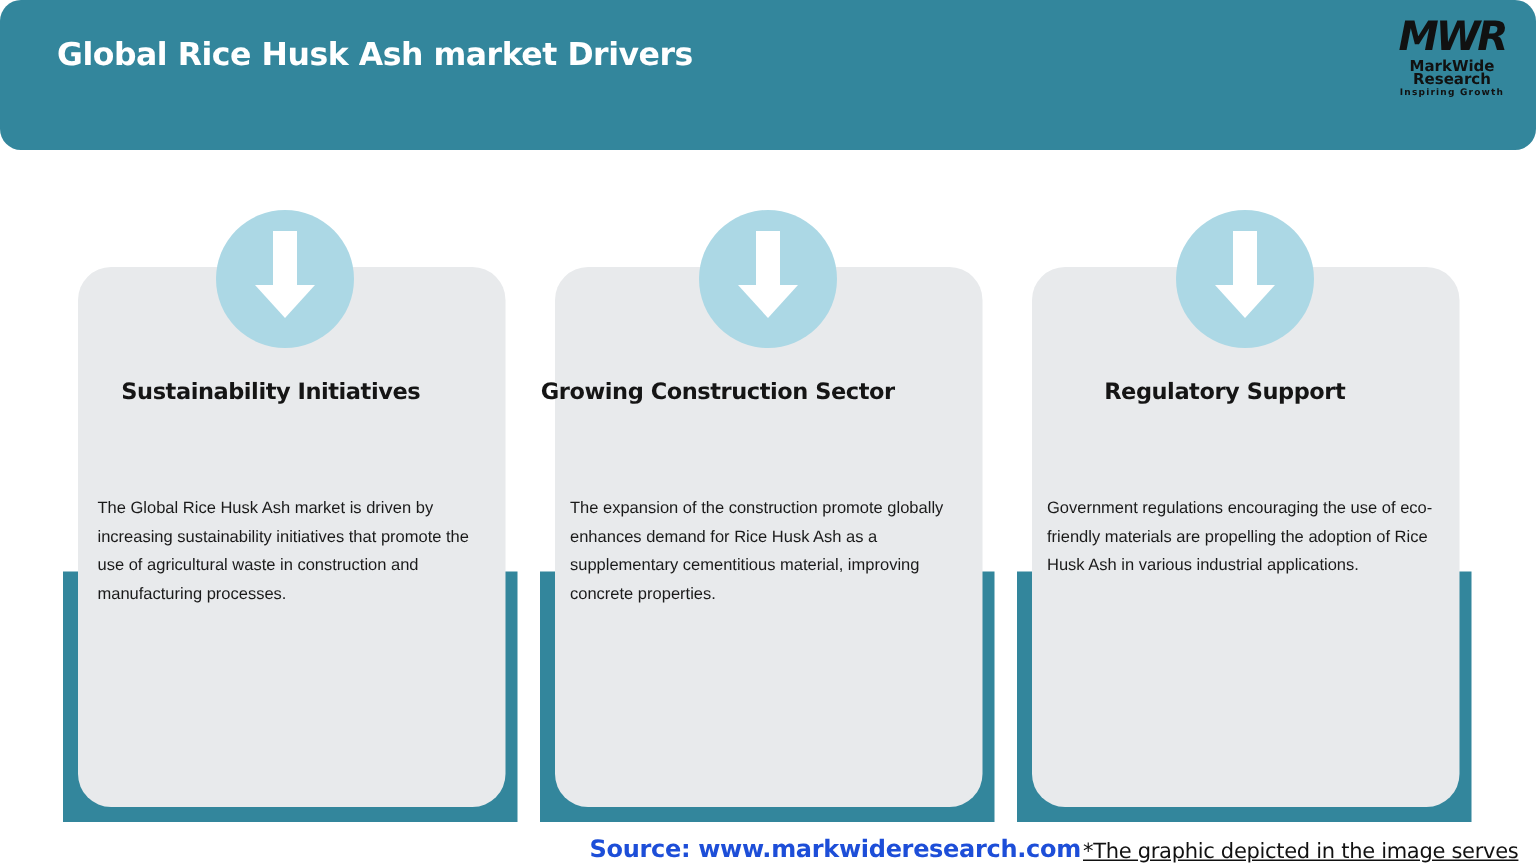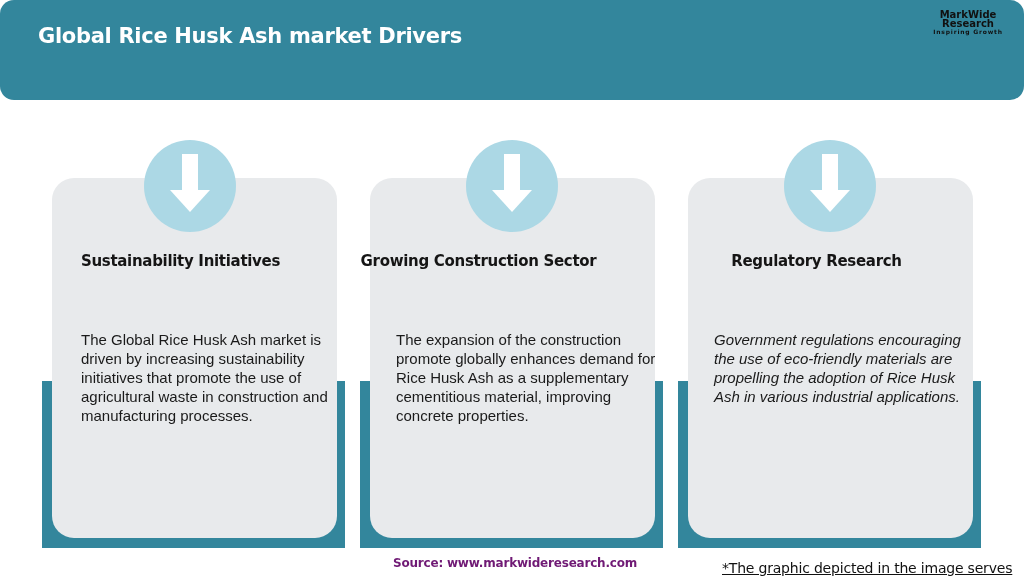--- a/index.html
+++ b/index.html
@@ -43,39 +43,40 @@
       border-radius: 50%; background: #acd8e5;
     }
     .icon-circle svg { position: absolute; left: 0; top: 0; }
     .card-title {
       position: absolute; top: 252px; width: 257px; text-align: center;
       font-family: "DejaVu Sans", sans-serif; font-weight: bold; font-size: 15px; color: #151515;
       letter-spacing: -0.3px;
     }
     .card-text {
       position: absolute; top: 330px; width: 265px;
-      font-family: "Liberation Sans", sans-serif; font-size: 15px; line-height: 19px; color: #1a1a1a; margin-left: 16px;
+      font-family: "Liberation Sans", sans-serif; font-size: 11px; line-height: 19px; color: #1a1a1a;
     }
 
     .footer-source {
       position: absolute; left: 393px; top: 556px;
-      font-family: "DejaVu Sans", sans-serif; font-weight: bold; font-size: 12px; color: #701a75;
+      font-family: "DejaVu Sans", sans-serif; font-weight: bold; font-size: 16px; color: #1d4ed8;
       letter-spacing: -0.2px;
     }
     .footer-note {
       position: absolute; left: 722px; top: 560px;
       font-family: "DejaVu Sans", sans-serif; font-size: 14px; color: #111; letter-spacing: -0.2px; text-decoration: underline;
     }
   </style>
 </head>
 <body>
 
 <div class="header">
   <div class="header-title">Global Rice Husk Ash market Drivers</div>
   <div class="logo">
+    <div class="logo-mark">MWR</div>
     <div class="logo-name">MarkWide Research</div>
     <div class="logo-tag">Inspiring Growth</div>
   </div>
 </div>
 
 <div class="backdrop" style="left:42px;width:303px;"></div>
 <div class="card" style="left:52px;">
 </div>
 <div class="icon-circle" style="left:144px;">
   <svg width="92" height="92" viewBox="0 0 92 92">
@@ -98,17 +99,17 @@
 <div class="card-text" style="left:380px;">The expansion of the construction promote globally enhances demand for Rice Husk Ash as a supplementary cementitious material, improving concrete properties.</div>
 
 <div class="backdrop" style="left:678px;width:303px;"></div>
 <div class="card" style="left:688px;"></div>
 <div class="icon-circle" style="left:784px;">
   <svg width="92" height="92" viewBox="0 0 92 92">
     <rect x="38" y="14" width="16" height="40" fill="#ffffff"></rect>
     <polygon points="26,50 66,50 46,72" fill="#ffffff"></polygon>
   </svg>
 </div>
-<div class="card-title" style="left:688px;">Regulatory Research</div>
-<div class="card-text" style="left:698px;font-style:italic;">Government regulations encouraging the use of eco-friendly materials are propelling the adoption of Rice Husk Ash in various industrial applications.</div>
+<div class="card-title" style="left:688px;">Regulatory Support</div>
+<div class="card-text" style="left:698px;">Government regulations encouraging the use of eco-friendly materials are propelling the adoption of Rice Husk Ash in various industrial applications.</div>
 
 <div class="footer-source">Source: www.markwideresearch.com</div>
 <div class="footer-note">*The graphic depicted in the image serves solely for illustrative purposes</div>
 
 </body></html>

